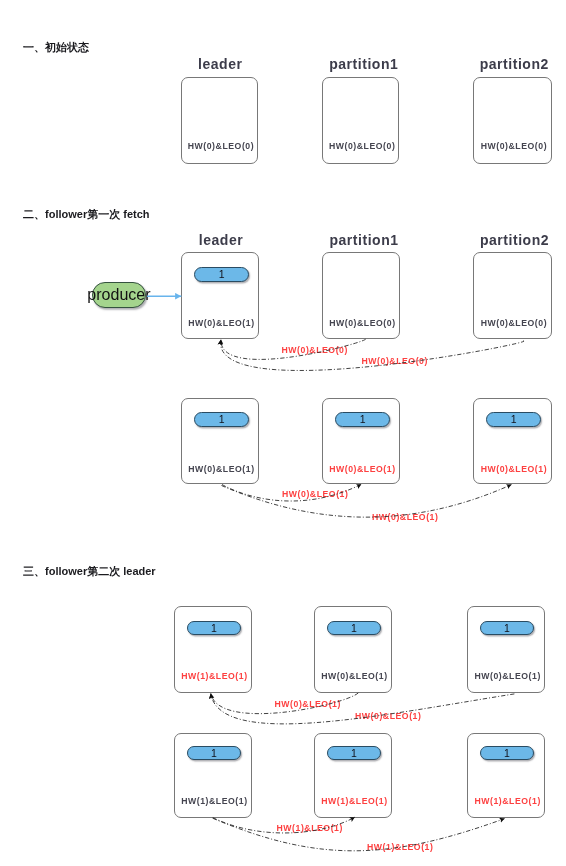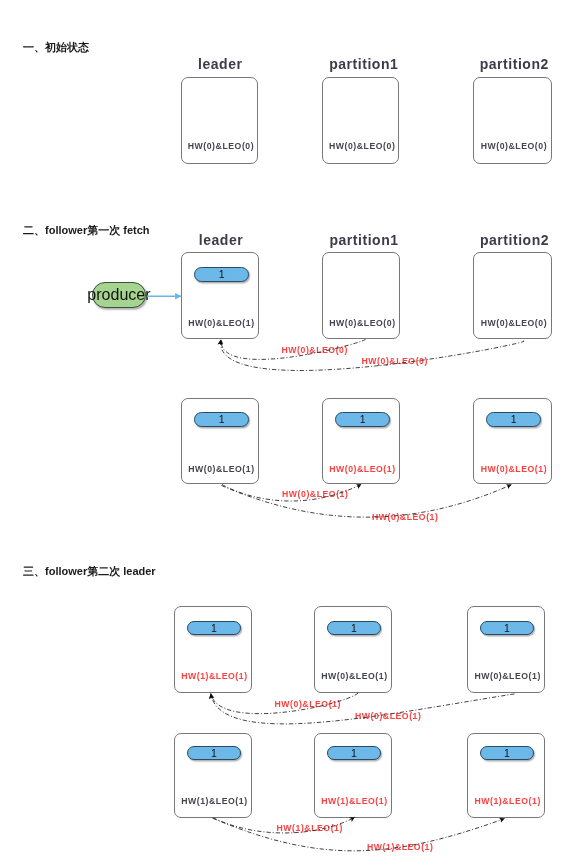--- a/index.html
+++ b/index.html
@@ -36,21 +36,21 @@
 
   <div class="pbox" style="left:180.8px;top:77px;width:77px;height:87px;"></div>
   <div class="hwtext" style="left:180.8px;top:141px;width:77px;">HW(0)&amp;LEO(0)</div>
 
   <div class="pbox" style="left:322px;top:77px;width:77px;height:87px;"></div>
   <div class="hwtext" style="left:322px;top:141px;width:77px;">HW(0)&amp;LEO(0)</div>
 
   <div class="pbox" style="left:473px;top:77px;width:78.5px;height:87px;"></div>
   <div class="hwtext" style="left:473px;top:141px;width:78.5px;">HW(0)&amp;LEO(0)</div>
 
-  <div class="sec-title" style="left:23px;top:225px;">二、follower第一次 fetch</div>
+  <div class="sec-title" style="left:23px;top:209px;">二、follower第一次 fetch</div>
 
   <div class="col-header" style="left:182px;top:234.5px;width:77.5px;">leader</div>
   <div class="col-header" style="left:325px;top:234.5px;width:77.5px;">partition1</div>
   <div class="col-header" style="left:475.5px;top:234.5px;width:77.5px;">partition2</div>
 
   <div class="producer" style="left:91.6px;top:282.2px;width:54.7px;height:26px;">producer</div>
 
   <div class="pbox" style="left:181px;top:252px;width:77.5px;height:87px;"></div>
   <div class="msg" style="left:193.8px;top:266.8px;width:55.5px;height:15.4px;">1</div>
   <div class="hwtext" style="left:181px;top:318px;width:77.5px;">HW(0)&amp;LEO(1)</div>

